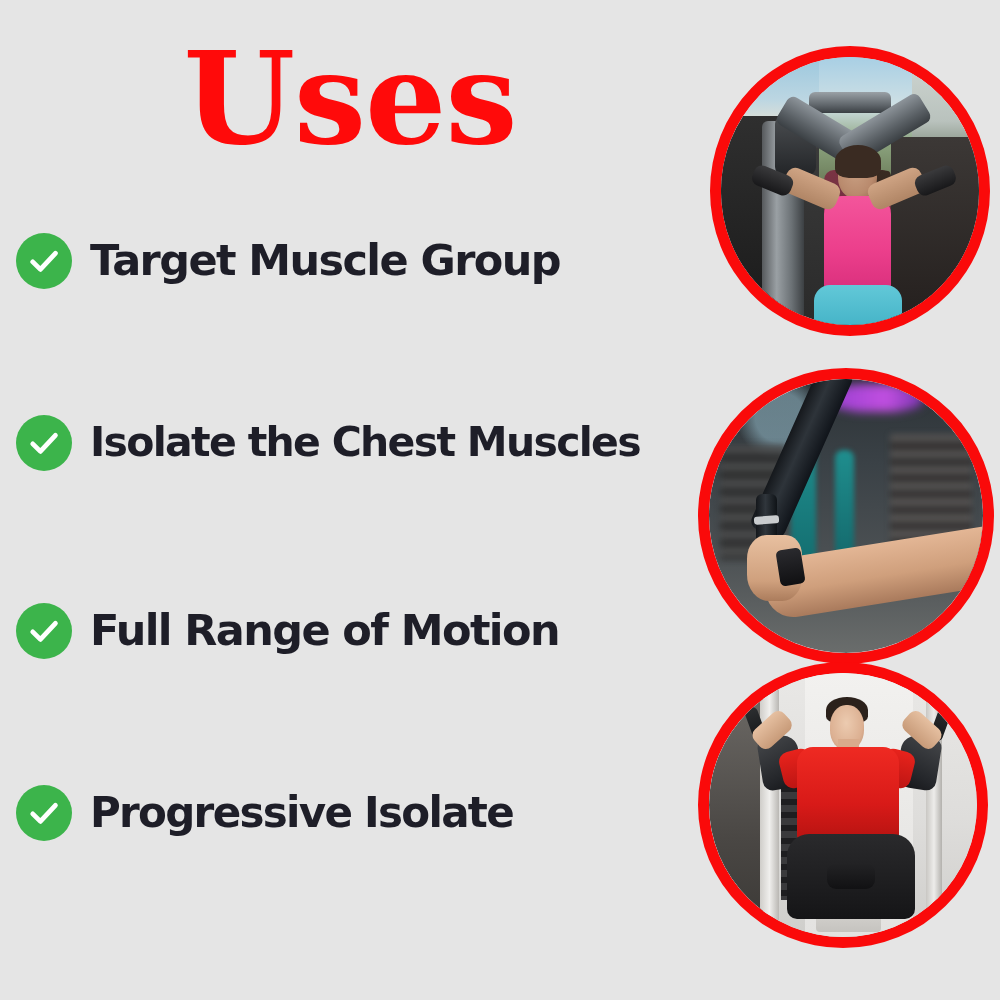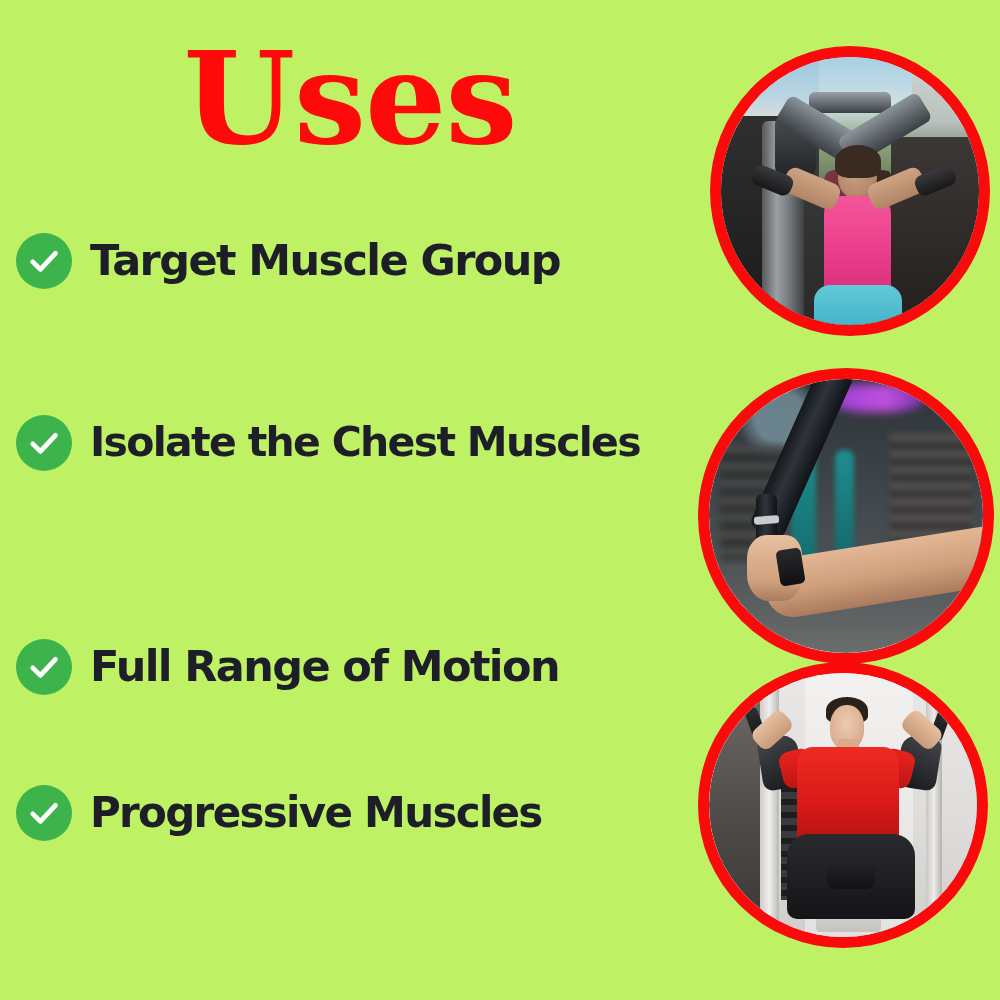--- a/index.html
+++ b/index.html
@@ -12,21 +12,21 @@
     height: 1000px;
     background: #ffffff;
     font-family: "Liberation Sans", sans-serif;
     overflow: hidden;
   }
 
   #canvas {
     position: relative;
     width: 1000px;
     height: 1000px;
-    background: #bef264;
+    background: #e5e5e5;
   }
 
   
   .title {
     position: absolute;
     left: 0;
     top: 34px;
     width: 700px;
     text-align: center;
     font-family: "DejaVu Serif", "Liberation Serif", serif;
@@ -49,21 +49,21 @@
   .check-row {
     position: absolute;
     left: 0;
     display: flex;
     align-items: center;
     height: 62px;
     justify-content: flex-end;
   }
   .check-row[data-row="0"] { top: 8px; }
   .check-row[data-row="1"] { top: 190px; }
-  .check-row[data-row="2"] { top: 378px; margin-top: 36px; }
+  .check-row[data-row="2"] { top: 378px; }
   .check-row[data-row="3"] { top: 560px; }
 
   .check-icon {
     flex: 0 0 auto;
     width: 56px;
     height: 56px;
     border-radius: 50%;
     background: #3CB44B;
     display: flex;
     align-items: center;
@@ -416,21 +416,21 @@
       </span>
       <span class="check-label">Full Range of Motion</span>
     </div>
 
     <div class="check-row" data-row="3">
       <span class="check-icon">
         <svg viewBox="0 0 24 24" aria-hidden="true">
           <path d="M4.5 12.6 L9.6 17.6 L19.6 6.9" fill="none" stroke="#ffffff" stroke-width="3.2" stroke-linecap="round" stroke-linejoin="round"></path>
         </svg>
       </span>
-      <span class="check-label">Progressive Muscles</span>
+      <span class="check-label">Progressive Isolate</span>
     </div>
 
   </div>
 
   <div class="photo" data-photo="0" title="Woman in pink tank top and teal leggings training on a pec deck chest fly machine in a gym with large windows">
     <div class="photo-inner">
       <div class="p1-bg"></div>
       <div class="p1-window"></div>
       <div class="p1-window2"></div>
       <div class="p1-darkleft"></div>

